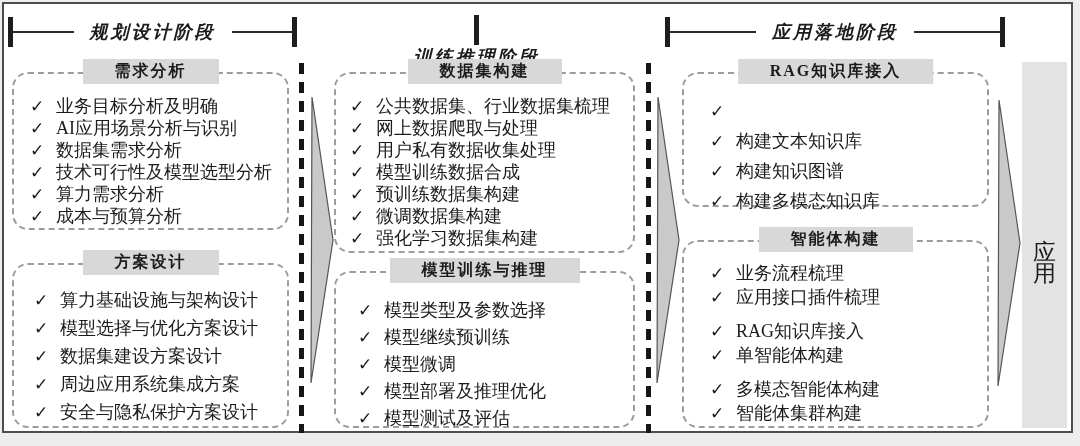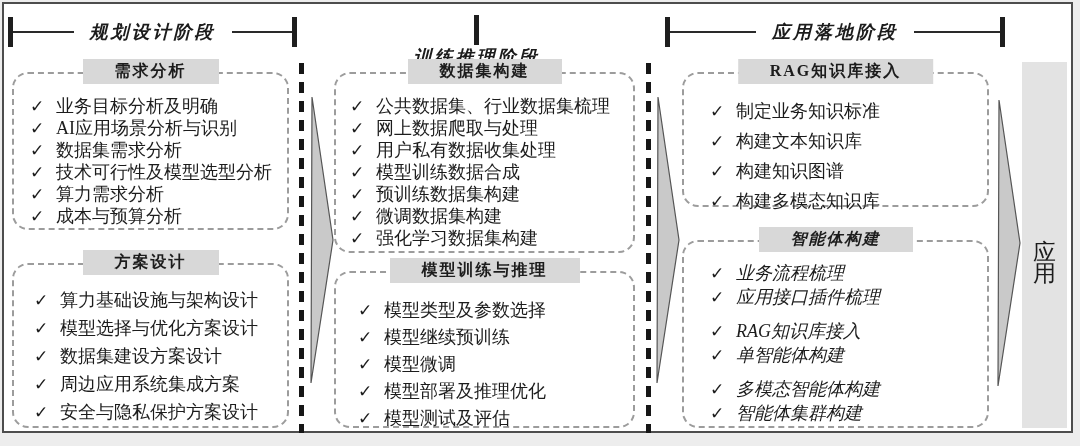--- a/index.html
+++ b/index.html
@@ -61,21 +61,21 @@
     display:flex;flex-direction:column;box-sizing:border-box;
   }
   .group{display:flex;flex-direction:column;}
   .item{display:flex;align-items:baseline;white-space:nowrap;font-size:18px;line-height:22px;}
   .check{flex:0 0 26px;font-size:17px;font-weight:bold;font-family:"DejaVu Sans",sans-serif;}
   .b1{left:12px;top:72px;width:277px;height:158px;}
   .b2{left:12px;top:263px;width:277px;height:165px;}
   .b3{left:334px;top:72px;width:301px;height:181px;}
   .b4{left:334px;top:271px;width:301px;height:157px;}
   .b5{left:682px;top:72px;width:307px;height:135px;}
-  .b6{left:682px;top:240px;width:307px;height:188px;font-style:italic;}
+  .b6{left:682px;top:240px;width:307px;height:188px;}
   .b1 .content{padding:21px 6px 4px 16px;}   .b1 .group{gap:0px;}
   .b2 .content{padding:24px 6px 4px 20px;}   .b2 .group{gap:6px;}
   .b3 .content{padding:21px 6px 4px 14px;}   .b3 .group{gap:0px;}
   .b4 .content{padding:26px 6px 4px 22px;}   .b4 .group{gap:5px;}
   .b5 .content{padding:26px 6px 4px 26px;gap:8px;}  .b5 .group{gap:8px;}
   .b6 .content{padding:20px 6px 6px 26px;gap:12px;} .b6 .group{gap:2px;}
   
   .app-bar{
     position:absolute;left:1022px;top:62px;width:45px;height:366px;
     background:var(--bar-bg);
@@ -246,21 +246,20 @@
           </div>
         </div>
       </div>
   </div>
   <div class="box b5">
     <div class="box-title">RAG知识库接入</div>
     <div class="content">
         <div class="group">
           <div class="item">
             <span class="check">✓</span>
-            <span>制定业务知识标准</span>
           </div>
           <div class="item">
             <span class="check">✓</span>
             <span>构建文本知识库</span>
           </div>
           <div class="item">
             <span class="check">✓</span>
             <span>构建知识图谱</span>
           </div>
           <div class="item">

